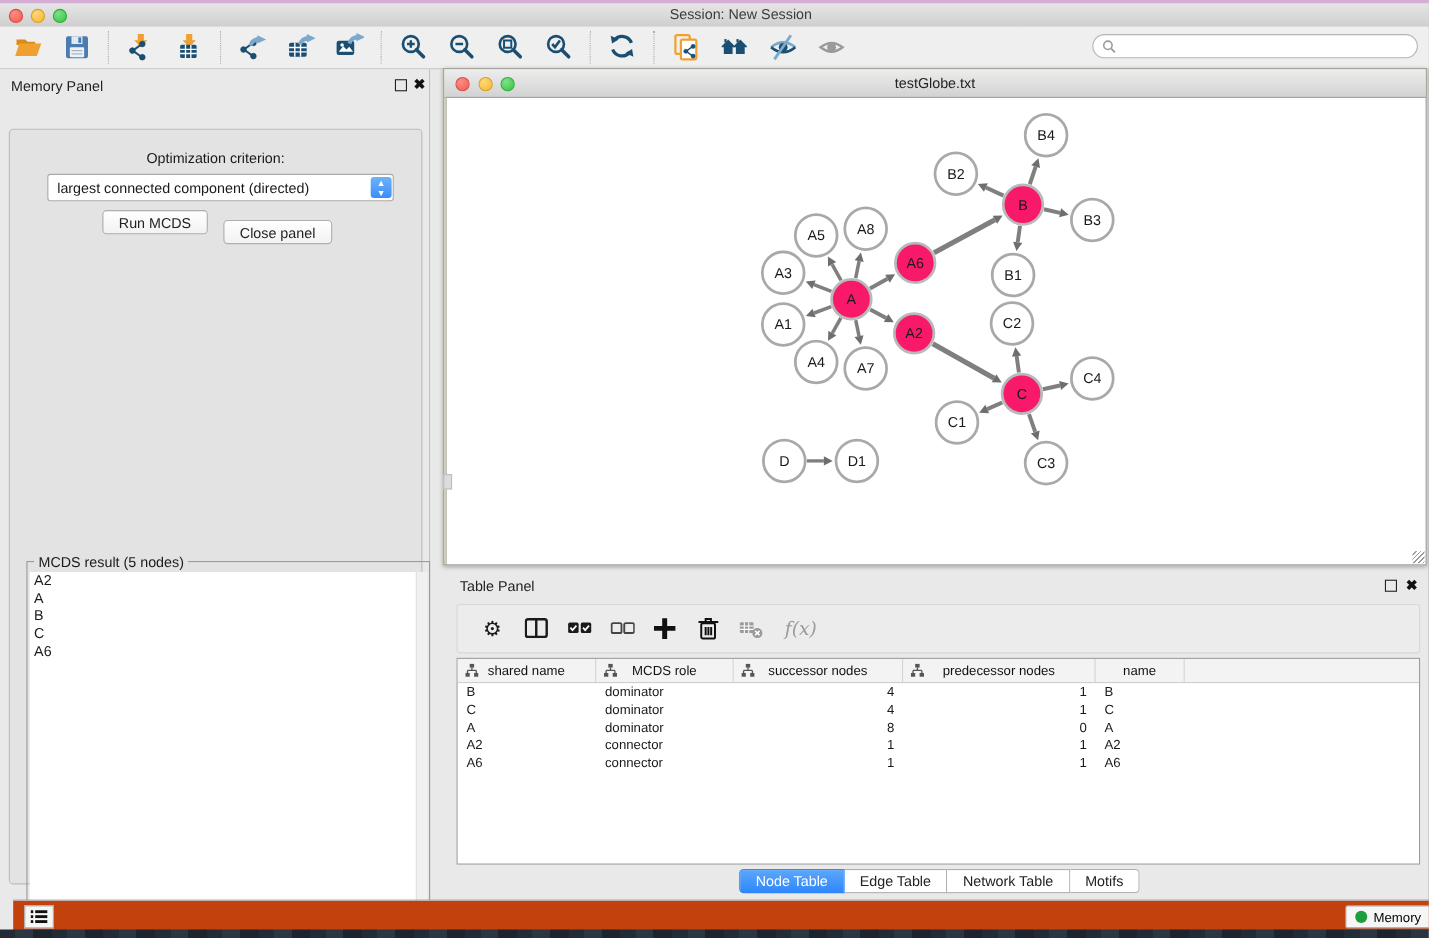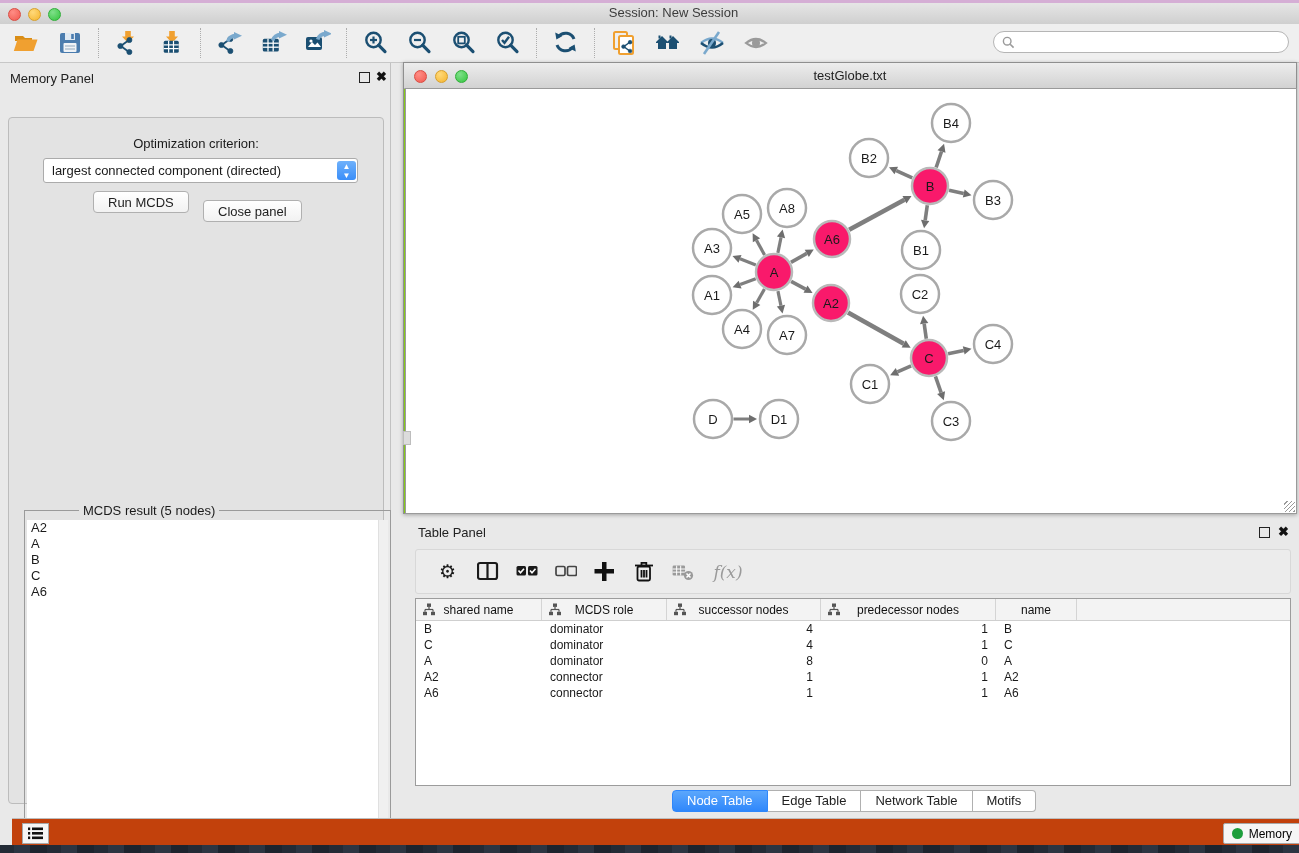--- a/index.html
+++ b/index.html
@@ -40,26 +40,26 @@
   .opt-label{position:absolute;left:0;top:18px;width:100%;text-align:center;font-size:13px;}
   .combo{position:absolute;left:34px;top:40px;width:313px;height:23px;background:#fff;
     border:1px solid #ababab;border-radius:3px;font-size:13px;display:flex;align-items:center;}
   .combo .val{flex:1;padding-left:8px;white-space:nowrap;overflow:hidden;}
   .combo .stepper{width:19px;height:19px;margin-right:1px;border-radius:3px;
     background:linear-gradient(#6fb1fb,#3a8ef9);color:#fff;font-size:8px;line-height:9px;
     display:flex;flex-direction:column;align-items:center;justify-content:center;}
   .btn{position:absolute;height:22px;background:linear-gradient(#ffffff,#f2f2f2);
     border:1px solid #b0b0b0;border-radius:4px;font-size:13px;font-family:inherit;color:#222;padding:0 14px;}
   .groupbox{position:absolute;left:15px;top:392px;width:365px;height:343px;border:1px solid #9a9a9a;}
-  .groupbox .legend{position:absolute;left:6px;top:-8px;background:#e3e3e3;padding:0 4px;font-size:13px;margin-left:48px;}
+  .groupbox .legend{position:absolute;left:6px;top:-8px;background:#e3e3e3;padding:0 4px;font-size:13px;}
   .mcds-list{position:absolute;left:2px;top:9px;right:2px;bottom:2px;background:#fff;overflow:hidden;}
   .mcds-list .scroll{position:absolute;right:0;top:0;width:9px;height:100%;background:#f0f0f0;border-left:1px solid #e0e0e0;}
   .mcds-item{font-size:13px;height:16px;line-height:16px;padding-left:4px;}
   
-  .netwin{position:absolute;left:403px;top:62px;width:894px;height:452px;background:#84cc16;
+  .netwin{position:absolute;left:403px;top:62px;width:894px;height:452px;background:#fef9c3;
     border:1px solid #8f8f8f;box-shadow:0 1px 4px rgba(0,0,0,.3);box-sizing:border-box;}
   .netwin .bar{position:absolute;left:0;top:0;width:100%;height:25px;
     background:linear-gradient(#ededed,#d2d2d2);border-bottom:1px solid #aaa;}
   .netwin .bar .tl{top:7px;}
   .netwin .bar .tl.red{left:10px;}.netwin .bar .tl.yellow{left:31px;}.netwin .bar .tl.green{left:51px;}
   .netwin .bar .t{position:absolute;width:100%;text-align:center;top:5px;font-size:13px;color:#222;}
   .netcanvas{position:absolute;left:1px;top:25px;width:890px;height:424px;background:#fff;border:1px solid #9a9a9a;}
   .edge-mark{position:absolute;left:-1px;top:368px;width:6px;height:12px;background:#dcdcdc;border:1px solid #bdbdbd;}
   .grip{position:absolute;right:1px;bottom:1px;width:11px;height:11px;
     background:repeating-linear-gradient(135deg,transparent,transparent 2px,#9a9a9a 2px,#9a9a9a 3px);}

